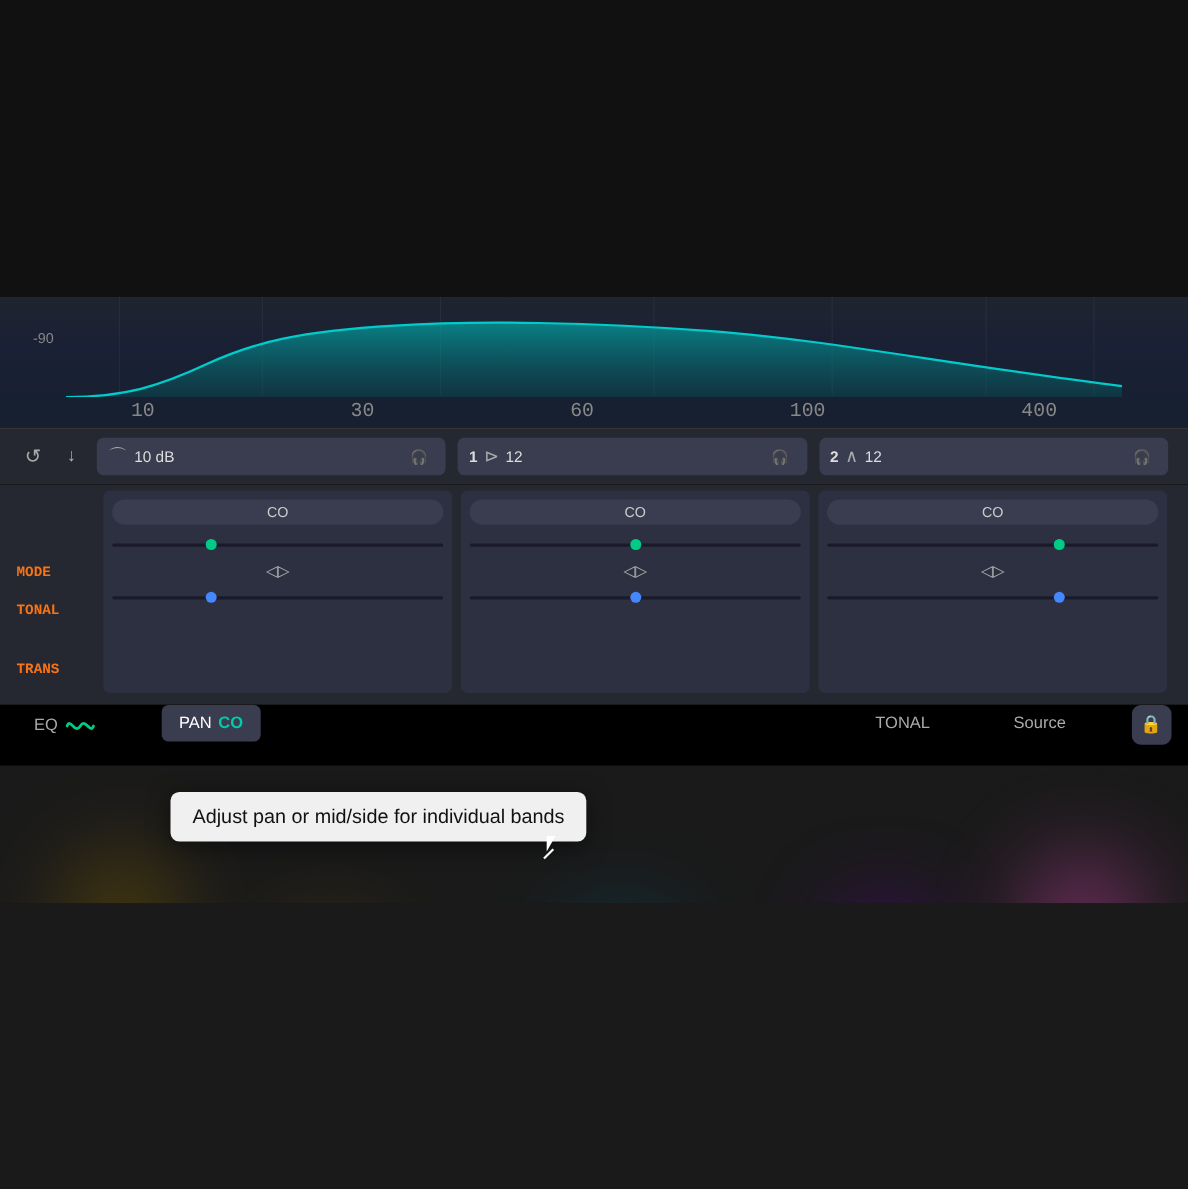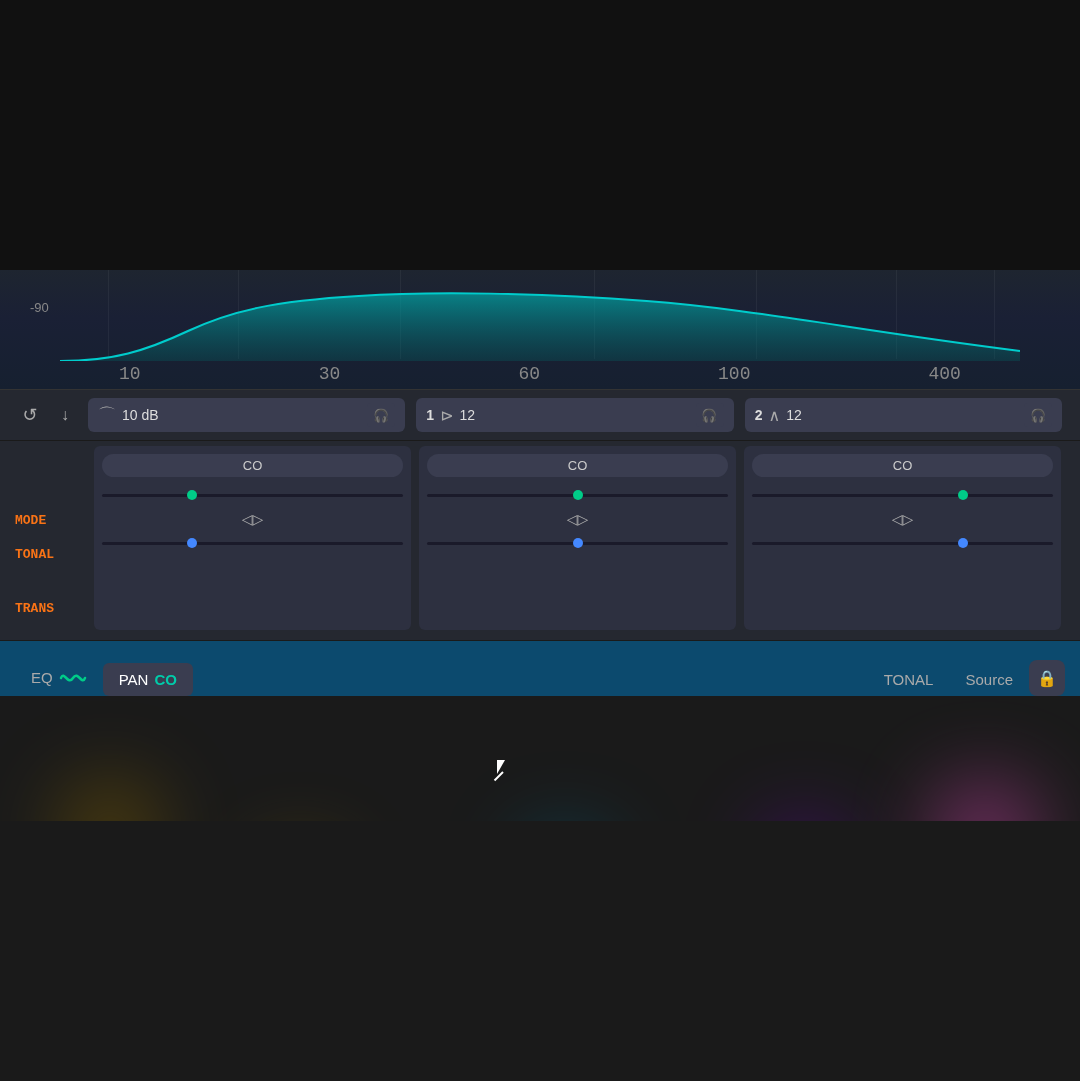--- a/index.html
+++ b/index.html
@@ -190,27 +190,28 @@
       font-weight: 600;
       height: 34px;
       display: flex;
       align-items: center;
       font-family: Liberation Mono, monospace;
     }
 
     
     .toolbar {
       display: flex;
-      align-items: flex-end;
-      background: #0c4a6e;
+      align-items: flex-start;
+      background: #000000;
       padding: 0 15px;
       height: 56px;
       border-top: 1px solid #1a1a1a;
       position: relative;
       z-index: 10;
+      gap: 44px;
     }
     .toolbar-btn {
       display: flex;
       align-items: center;
       gap: 6px;
       padding: 8px 16px;
       border-radius: 6px;
       cursor: pointer;
       color: #aaa;
       font-size: 15px;
@@ -456,20 +457,23 @@
           <div class="param-slider-container">
             <div class="slider-track"></div>
             <div class="slider-thumb thumb-blue" style="left:70%;"></div>
           </div>
         </div>
       </div>
 
     </div>
   </div>
 
+  <div class="tooltip" style="left:155px;top:450px;">
+    <span>Adjust pan or mid/side for individual bands</span>
+  </div>
 
   <div class="toolbar">
 
     <div class="toolbar-btn">
       <span>EQ</span>
       <span style="color:#00cc88;font-size:18px;">
         <svg width="28" height="20" viewBox="0 0 28 20" style="vertical-align:middle;">
           <path d="M2,10 C5,2 9,18 14,10 C19,2 23,18 26,10" stroke="#00cc88" stroke-width="2.5" fill="none" stroke-linecap="round"></path>
         </svg>
       </span>

